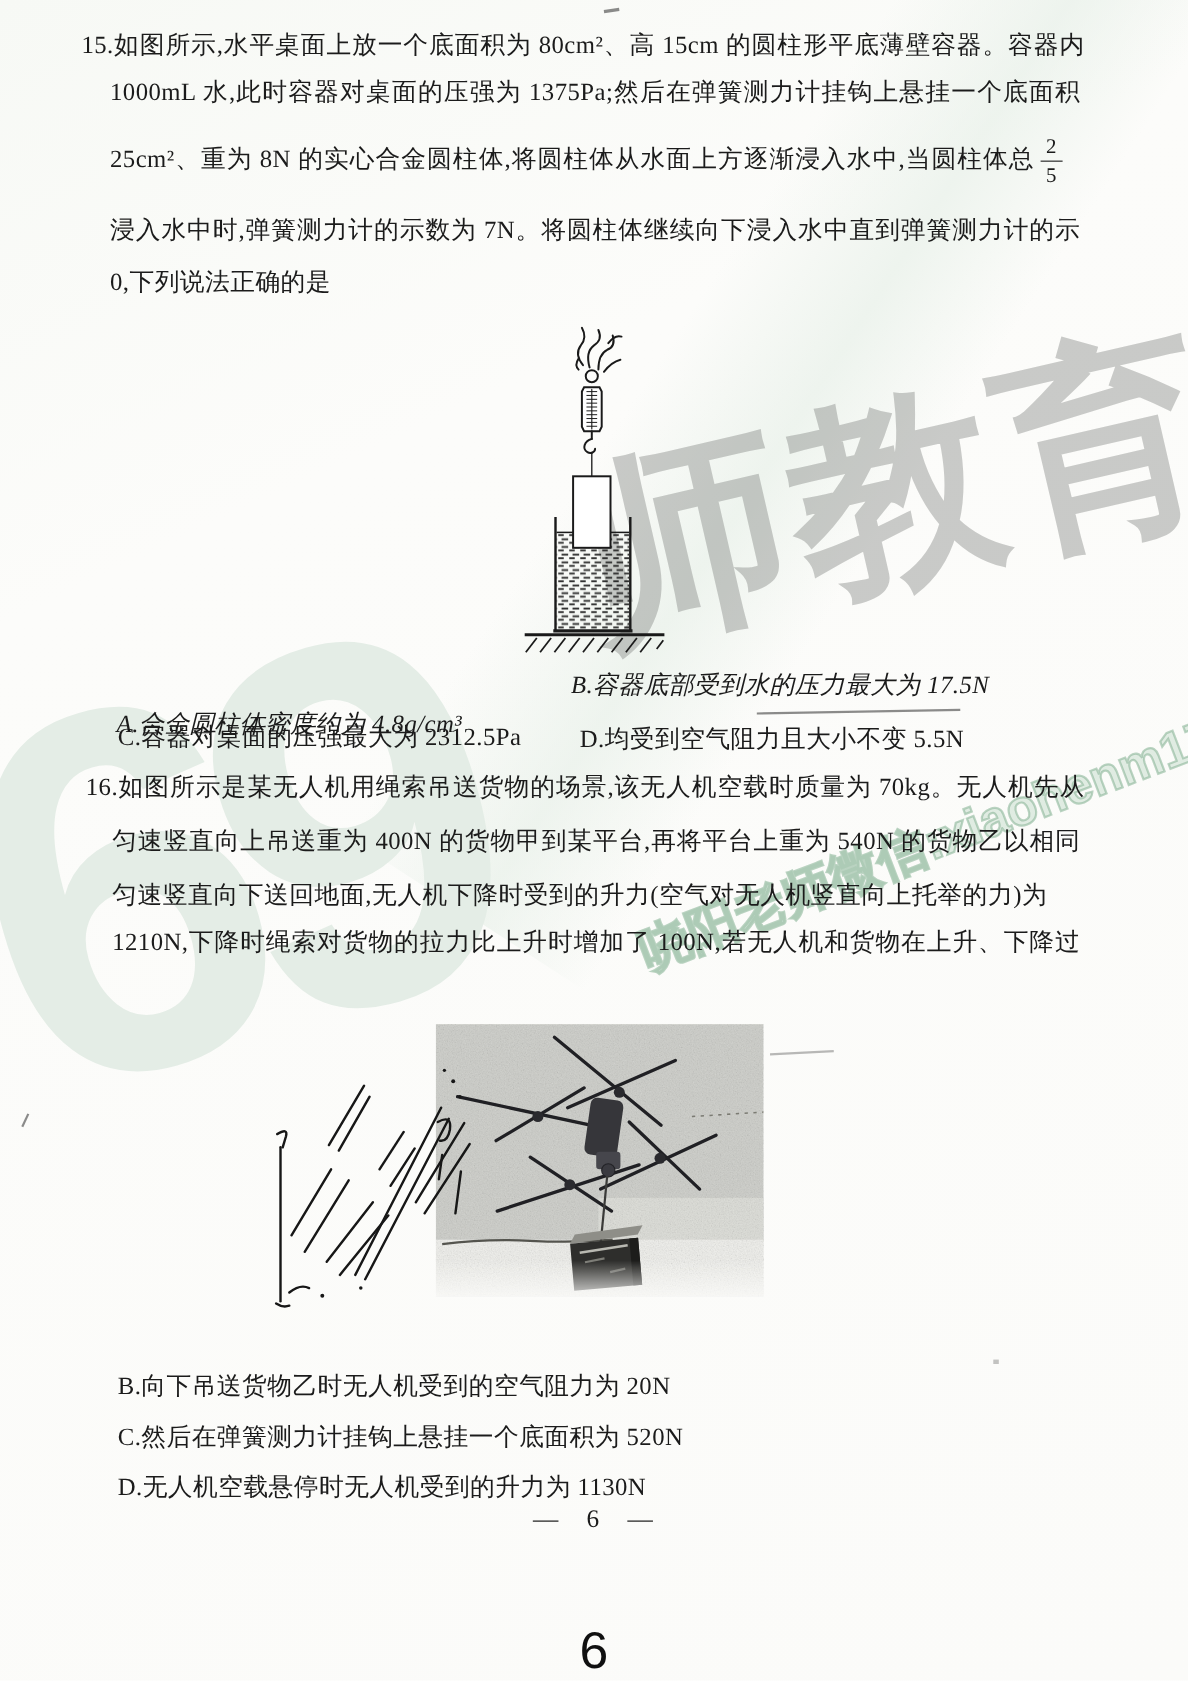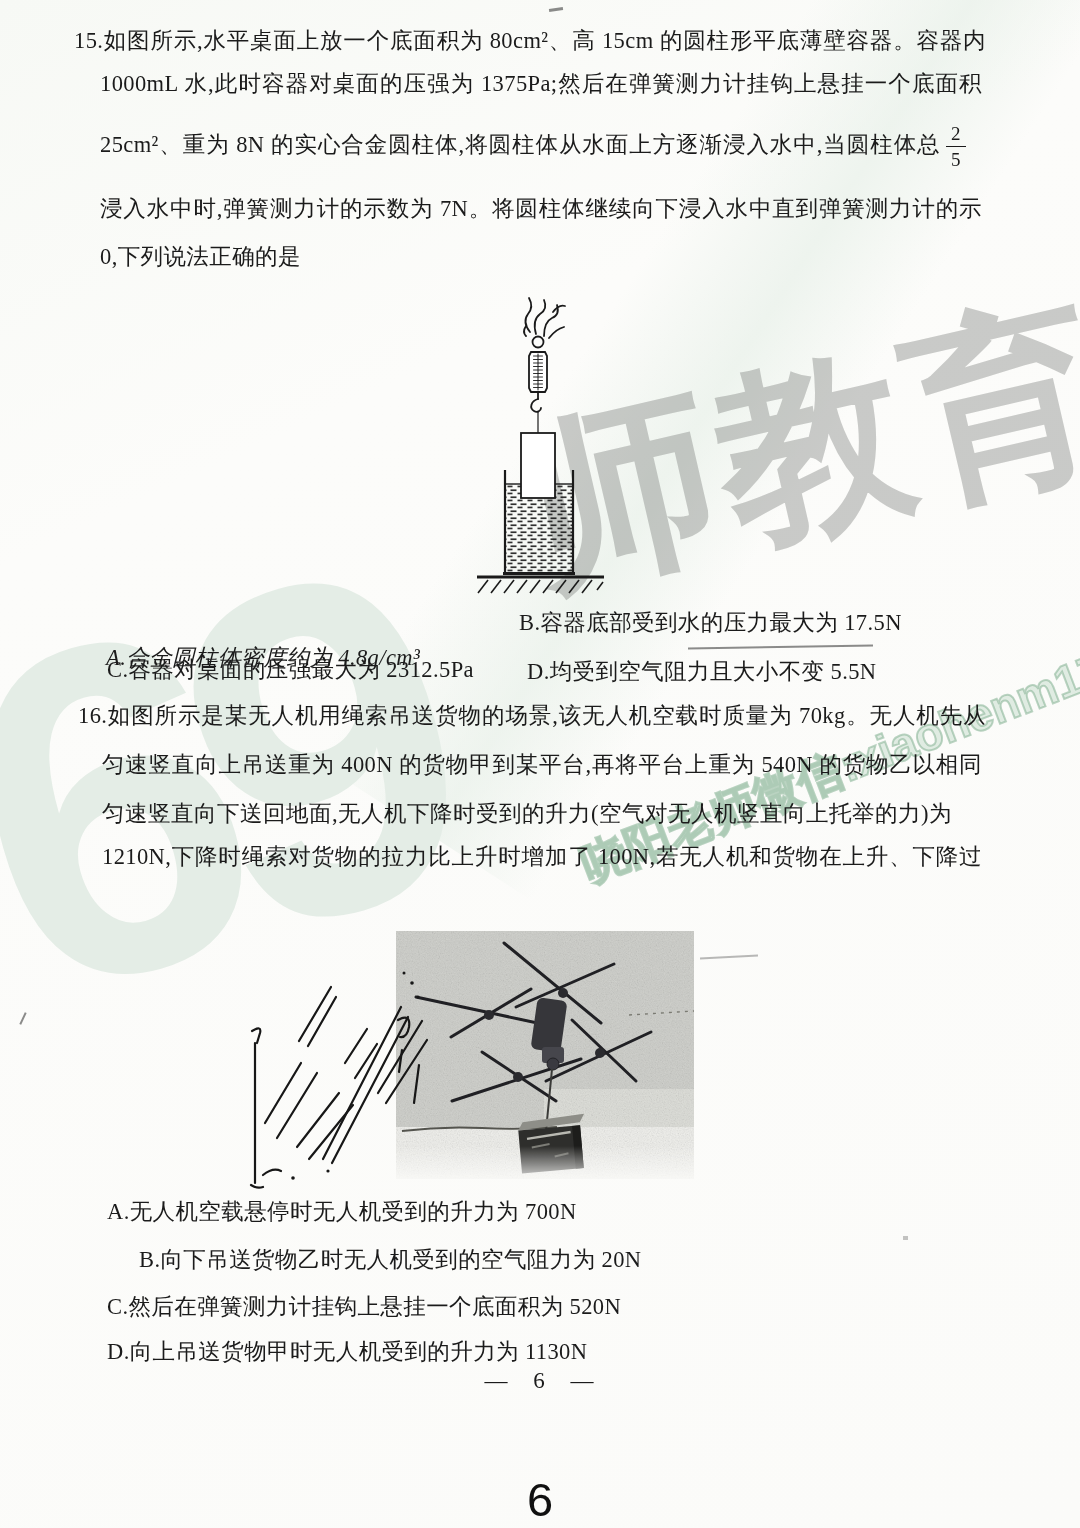--- a/index.html
+++ b/index.html
@@ -139,21 +139,21 @@
           <line x1="83" y1="288" x2="73" y2="301"></line>
         <line x1="96" y1="288" x2="86" y2="301"></line>
           <line x1="109" y1="288" x2="99" y2="301"></line>
         <line x1="122" y1="288" x2="112" y2="301"></line>
           <line x1="133" y1="290" x2="127" y2="298"></line>
       </g>
     </g>
   </svg>
 
   <div class="nline" style="left:106px; top:643px;font-style:italic;">A.合金圆柱体密度约为 4.8g/cm³</div>
-  <div class="nline" style="left:519px; top:608px;">B.容器底部受到水的压力最大为 17.5N</div>
+  <div class="nline" style="left:519px; top:608px;font-style:italic;">B.容器底部受到水的压力最大为 17.5N</div>
   <div class="nline" style="left:107px; top:655px;">C.容器对桌面的压强最大为 2312.5Pa</div>
   <div class="nline" style="left:527px; top:657px;">D.均受到空气阻力且大小不变 5.5N</div>
 
   <div class="jline" style="left:78px; top:701px; width:908px;">16.如图所示是某无人机用绳索吊送货物的场景,该无人机空载时质量为 70kg。无人机先从地面</div>
   <div class="jline" style="left:102px; top:750px; width:880px;">匀速竖直向上吊送重为 400N 的货物甲到某平台,再将平台上重为 540N 的货物乙以相同速度</div>
   <div class="jline" style="left:102px; top:799px; width:850px;font-family:Liberation Serif, serif;">匀速竖直向下送回地面,无人机下降时受到的升力(空气对无人机竖直向上托举的力)为</div>
   <div class="jline" style="left:102px; top:842px; width:880px;">1210N,下降时绳索对货物的拉力比上升时增加了 100N,若无人机和货物在上升、下降过程中</div>
 
   <svg class="abs" style="left:205px; top:945px; z-index:2;" width="250" height="250" viewBox="0 0 250 250">
     <g stroke="#171717" stroke-width="2.2" fill="none" stroke-linecap="round">
@@ -236,24 +236,23 @@
         <polygon points="124,197 186,194 191,186 129,189" fill="#8e8e88"></polygon>
         <rect x="124" y="197" width="62" height="43" fill="#2e2e2c"></rect>
         <rect x="178" y="197" width="8" height="43" fill="#1d1d1b"></rect>
         <line x1="132" y1="206" x2="176" y2="203" stroke="#b9b9b2" stroke-width="2.5"></line>
         <line x1="136" y1="215" x2="154" y2="213" stroke="#7c7c76" stroke-width="2"></line>
         <line x1="158" y1="226" x2="172" y2="224" stroke="#6b6b66" stroke-width="2"></line>
       </g>
     </g>
   </svg>
 
-  <div class="nline" style="left:107px; top:1197px;">A.无人机空载悬停时无人机受到的升力为 700N</div>
-  <div class="nline" style="left:107px; top:1245px;margin-left:32px;">B.向下吊送货物乙时无人机受到的空气阻力为 20N</div>
+  <div class="nline" style="left:107px; top:1245px;">B.向下吊送货物乙时无人机受到的空气阻力为 20N</div>
   <div class="nline" style="left:107px; top:1292px;">C.然后在弹簧测力计挂钩上悬挂一个底面积为 520N</div>
-  <div class="nline" style="left:107px; top:1337px;">D.向上吊送货物甲时无人机受到的升力为 1130N</div>
+  <div class="nline" style="left:107px; top:1337px;">D.无人机空载悬停时无人机受到的升力为 1130N</div>
 
   <div class="footer-line">— 6 —</div>
   <div class="page-num">6</div>
 
   <div class="artifact" style="left:688px; top:646px; width:185px; height:2px; transform:rotate(-1deg);"></div>
   <div class="artifact" style="left:549px; top:8px; width:14px; height:3px; transform:rotate(-8deg);"></div>
   <div class="artifact" style="left:22px; top:1012px; width:2px; height:13px; transform:rotate(25deg);"></div>
   <div class="artifact" style="left:700px; top:956px; width:58px; height:2px; transform:rotate(-3deg); opacity:.6;"></div>
   <div class="artifact" style="left:903px; top:1236px; width:5px; height:4px; opacity:.5;"></div>
 

